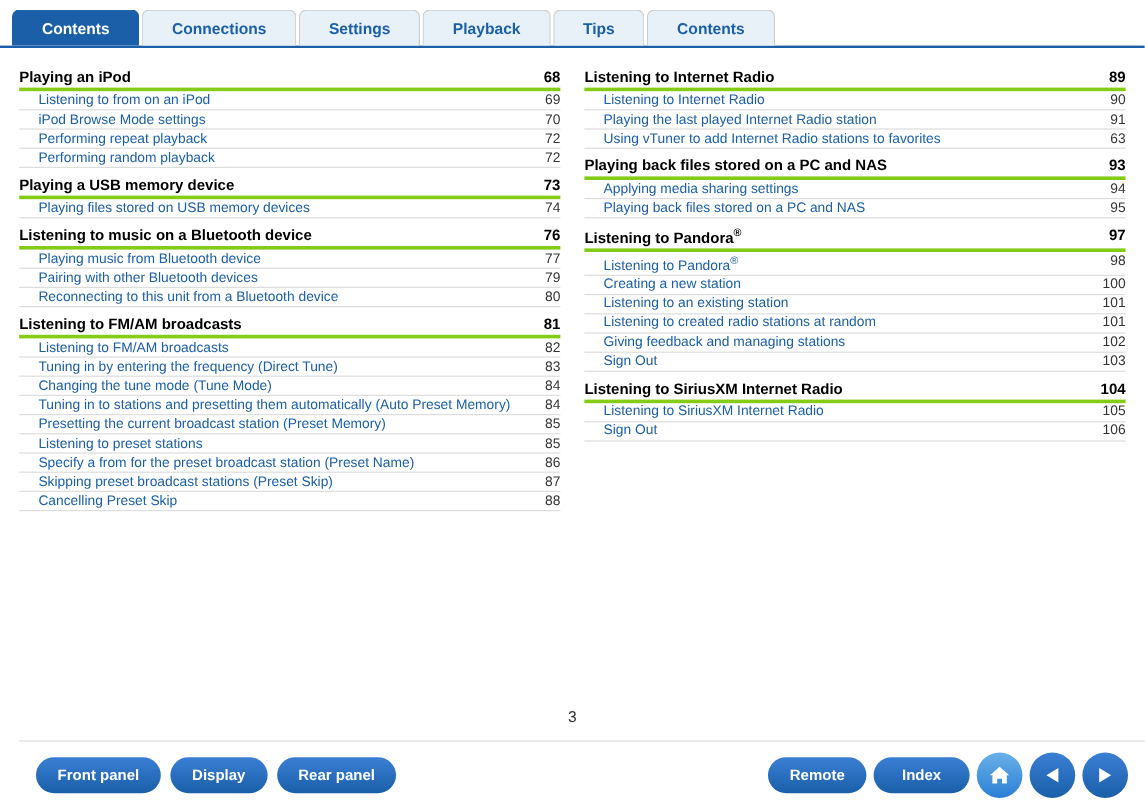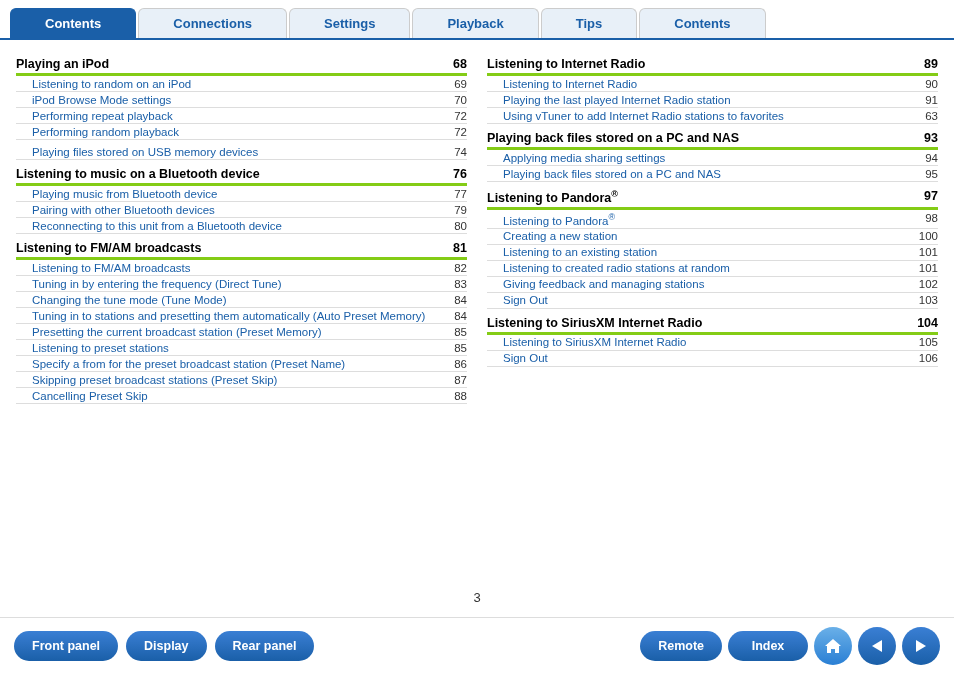--- a/index.html
+++ b/index.html
@@ -14,21 +14,21 @@
 
     
     .top-nav {
       display: flex;
       align-items: flex-end;
       background: #fff;
       padding: 8px 10px 0 10px;
       border-bottom: 2px solid #1a5fa8;
     }
     .nav-tab {
-      padding: 7px 34px;
+      padding: 7px 24px;
       font-size: 13px;
       font-weight: bold;
       cursor: pointer;
       border-radius: 6px 6px 0 0;
       border: 1px solid #ccc;
       border-bottom: none;
       margin-right: 2px;
       background: #e8f0f8;
       color: #1a5fa8;
       position: relative;
@@ -106,21 +106,21 @@
       transform: translateX(-50%);
       font-size: 13px;
       font-weight: normal;
       color: #333;
     }
 
     
     .bottom-nav {
       position: absolute;
       bottom: 0;
-      left: 0;
+      left: 16px;
       right: 0;
       height: 56px;
       background: #fff;
       display: flex;
       align-items: center;
       justify-content: space-between;
       padding: 8px 14px;
       border-top: 1px solid #ddd;
     }
 
@@ -195,38 +195,42 @@
 <div class="main-content">
 
   <div class="col">
 
     <div class="toc-section">
       <div class="toc-header">
         <span>Playing an iPod</span>
         <span class="page-num">68</span>
       </div>
       <div class="toc-item">
-          <span class="item-text">Listening to random on an iPod</span>
+          <span class="item-text">Listening to from on an iPod</span>
           <span class="page-num">69</span>
         </div>
       <div class="toc-item">
           <span class="item-text">iPod Browse Mode settings</span>
           <span class="page-num">70</span>
         </div>
       <div class="toc-item">
           <span class="item-text">Performing repeat playback</span>
           <span class="page-num">72</span>
         </div>
       <div class="toc-item">
           <span class="item-text">Performing random playback</span>
           <span class="page-num">72</span>
         </div>
     </div>
 
     <div class="toc-section">
+      <div class="toc-header">
+        <span>Playing a USB memory device</span>
+        <span class="page-num">73</span>
+      </div>
       <div class="toc-item">
           <span class="item-text">Playing files stored on USB memory devices</span>
           <span class="page-num">74</span>
         </div>
     </div>
 
     <div class="toc-section">
       <div class="toc-header">
         <span>Listening to music on a Bluetooth device</span>
         <span class="page-num">76</span>

